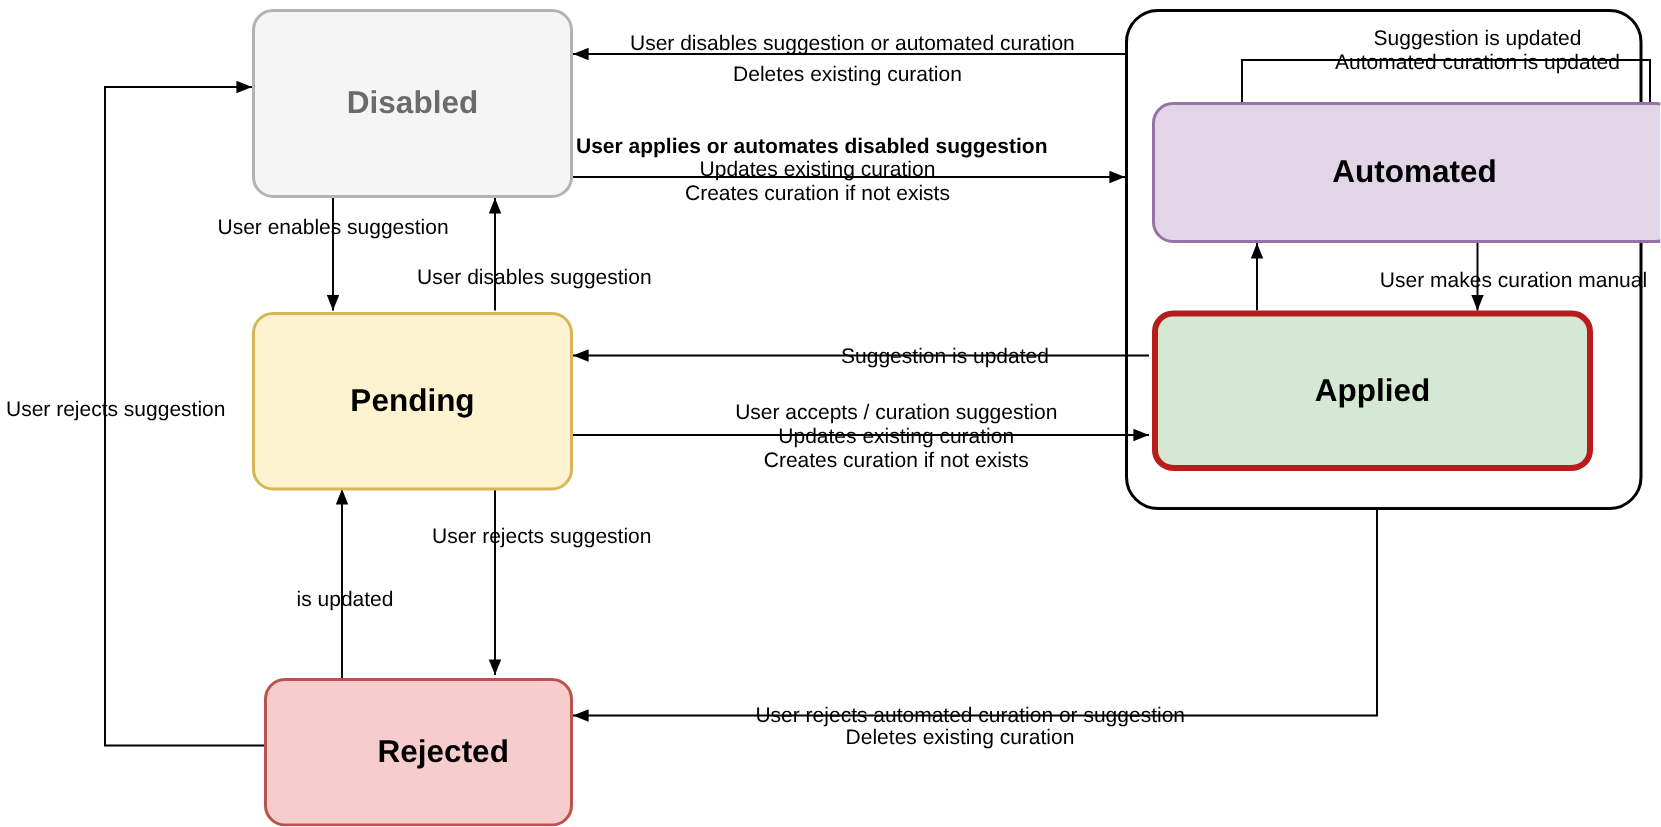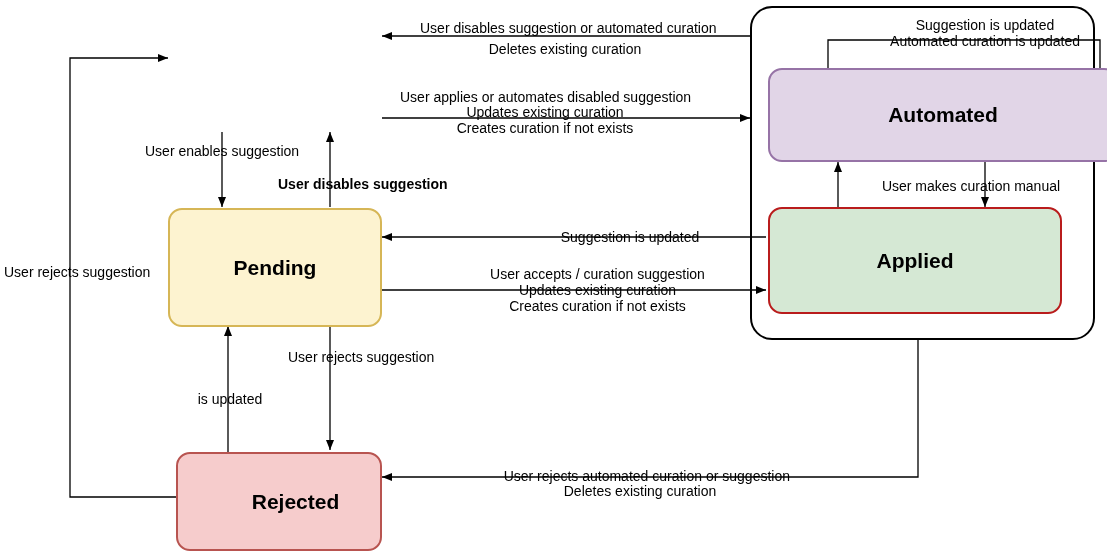--- a/index.html
+++ b/index.html
@@ -48,21 +48,21 @@
     background: #f6cccc;
     border: 2px solid #b85450;
     padding-left: 33px;
   }
   .node.automated-node {
     background: #e1d5e7;
     border: 2px solid #9673a6;
   }
   .node.applied-node {
     background: #d5e8d4;
-    border: 2px solid #b91c1c;
+    border: 4px solid #b91c1c;
   }
   .group-box {
     position: absolute;
     box-sizing: border-box;
     border: 2px solid #000;
     border-radius: 22px;
     background: transparent;
   }
   .lbl {
     position: absolute;
@@ -112,56 +112,59 @@
       <path d="M228,452 L228,326"></path>
 
       <path d="M918,340 L918,477 L382,477"></path>
 
       <path d="M176,497 L70,497 L70,58 L168,58"></path>
     </g>
   </svg>
 
   <div class="group-box" style="left:750px; top:6px; width:345px; height:334px;"></div>
 
+  <div class="node disabled-node" style="left:168px; top:6px; width:214px; height:126px;">
+    <span>Disabled</span>
+  </div>
 
   <div class="node pending-node" style="left:168px; top:208px; width:214px; height:119px;text-align:center;">
     <span>Pending</span>
   </div>
 
   <div class="node rejected-node" style="left:176px; top:452px; width:206px; height:99px;">
     <span>Rejected</span>
   </div>
 
   <div class="node automated-node" style="left:768px; top:68px; width:350px; height:94px;">
     <span>Automated</span>
   </div>
 
   <div class="node applied-node" style="left:768px; top:207px; width:294px; height:107px;">
     <span>Applied</span>
   </div>
 
   <div class="lbl" style="left:420px; top:20px; width:290px;">User disables suggestion or automated curation</div>
   <div class="lbl" style="left:420px; top:41px; width:290px;">Deletes existing curation</div>
 
-  <div class="lbl" style="left:400px; top:89px; width:290px;">User applies or automates disabled suggestion</div>
+  <div class="lbl" style="left:384px; top:89px; width:290px;font-weight:bold;">User applies or automates disabled suggestion</div>
   <div class="lbl" style="left:400px; top:104px; width:290px;">Updates existing curation</div>
   <div class="lbl" style="left:400px; top:120px; width:290px;">Creates curation if not exists</div>
 
   <div class="lbl left" style="left:145px; top:143px;">User enables suggestion</div>
 
-  <div class="lbl left" style="left:278px; top:176px;font-weight:bold;">User disables suggestion</div>
+  <div class="lbl left" style="left:278px; top:176px;">User disables suggestion</div>
 
   <div class="lbl" style="left:500px; top:229px; width:260px;">Suggestion is updated</div>
 
   <div class="lbl" style="left:455px; top:266px; width:285px;">User accepts / curation suggestion</div>
   <div class="lbl" style="left:455px; top:282px; width:285px;">Updates existing curation</div>
   <div class="lbl" style="left:455px; top:298px; width:285px;">Creates curation if not exists</div>
 
 
-  <div class="lbl" style="left:876px; top:178px; width:190px;">User makes curation manual</div>
+  <div class="lbl" style="left:914px; top:178px; width:190px;">User makes curation manual</div>
 
   <div class="lbl" style="left:860px; top:17px; width:250px;">Suggestion is updated</div>
   <div class="lbl" style="left:860px; top:33px; width:250px;">Automated curation is updated</div>
 
   <div class="lbl left" style="left:288px; top:349px;">User rejects suggestion</div>
 
   <div class="lbl" style="left:150px; top:391px; width:160px;">is updated</div>
 
   <div class="lbl" style="left:490px; top:468px; width:300px;text-align:right;">User rejects automated curation or suggestion</div>
   <div class="lbl" style="left:490px; top:483px; width:300px;">Deletes existing curation</div>

